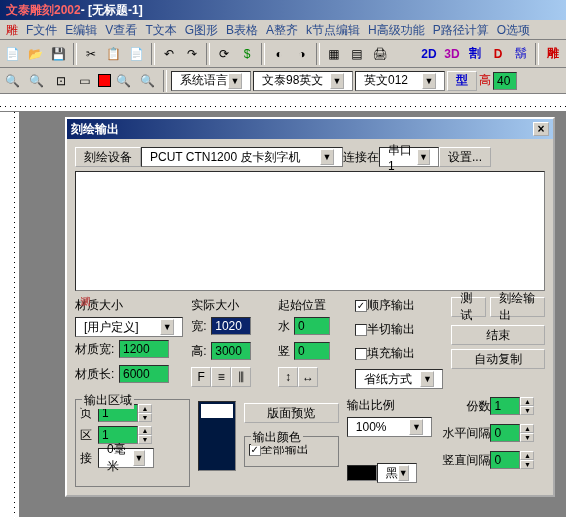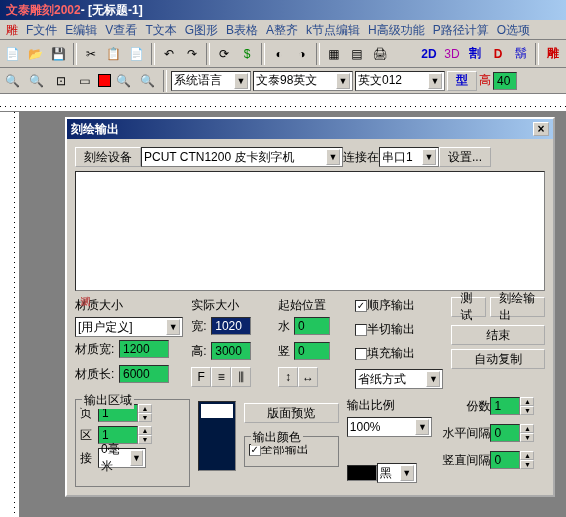--- a/index.html
+++ b/index.html
@@ -7,21 +7,21 @@
 .titlebar{background:linear-gradient(to right,#0a246a,#a6caf0);color:#fff;height:20px;padding:2px 6px;font-weight:bold;display:flex;align-items:center}
 .titlebar .red{color:#ff6666}
 .menubar{background:#d4d0c8;height:20px;display:flex;gap:8px;padding:2px 6px;border-bottom:1px solid #808080}
 .menubar span{color:#2a4b8d}
 .menubar .red{color:#c00}
 .toolbar{background:#d4d0c8;height:28px;display:flex;align-items:center;padding:2px;border-bottom:1px solid #808080;gap:1px}
 .tbtn{width:22px;height:22px;border:1px solid #d4d0c8;display:inline-flex;align-items:center;justify-content:center;cursor:pointer}
 .sep{width:4px;height:22px;border-left:1px solid #808080;border-right:1px solid #fff;margin:0 2px}
 .toolbar2{background:#d4d0c8;height:26px;display:flex;align-items:center;padding:2px;border-bottom:1px solid #808080;gap:2px}
 .colorbox{width:13px;height:13px;border:1px solid #000;display:inline-block}
-.combo{border:1px inset #808080;background:#fff;height:20px;padding:1px 2px;display:flex;align-items:center;justify-content:space-between}
+.combo{border:1px inset #808080;background:#fff;height:20px;padding:1px 8px;display:flex;align-items:center;justify-content:space-between}
 .combo .arrow{background:#d4d0c8;border:1px outset #fff;width:14px;height:16px;text-align:center;line-height:14px;font-size:9px}
 .ruler-h{background:#fff;height:18px;border-bottom:1px solid #808080;position:relative;overflow:hidden}
 .ruler-h::before{content:"";position:absolute;top:12px;left:0;right:0;height:1px;background:repeating-linear-gradient(to right,#000 0,#000 1px,transparent 1px,transparent 5px)}
 .workarea{display:flex;height:405px}
 .ruler-v{background:#fff;width:20px;border-right:1px solid #808080;position:relative;overflow:hidden}
 .ruler-v::before{content:"";position:absolute;left:14px;top:0;bottom:0;width:1px;background:repeating-linear-gradient(to bottom,#000 0,#000 1px,transparent 1px,transparent 5px)}
 .canvas{flex:1;background:#808080;position:relative}
 .dialog{position:absolute;left:45px;top:5px;width:490px;background:#d4d0c8;border:2px outset #fff}
 .dlg-title{background:linear-gradient(to right,#0a246a,#a6caf0);color:#fff;height:20px;display:flex;align-items:center;justify-content:space-between;padding:2px 4px;font-weight:bold}
 .dlg-close{background:#d4d0c8;color:#000;width:16px;height:14px;border:1px outset #fff;text-align:center;line-height:12px;font-weight:bold;cursor:pointer}
@@ -37,21 +37,21 @@
 .lbl{display:inline-block}
 .chk{width:12px;height:12px;border:1px inset #808080;background:#fff;display:inline-block;text-align:center;line-height:10px;font-size:10px}
 .spin{display:flex}
 .spin .updown{display:flex;flex-direction:column}
 .spin .updown div{width:14px;height:9px;background:#d4d0c8;border:1px outset #fff;font-size:7px;text-align:center;line-height:7px;cursor:pointer}
 .fieldset{border:1px solid #808080;padding:4px;position:relative;margin-top:6px}
 .fieldset .legend{position:absolute;top:-8px;left:6px;background:#d4d0c8;padding:0 2px}
 .iconrow span{width:20px;height:20px;border:1px outset #fff;display:inline-flex;align-items:center;justify-content:center;background:#d4d0c8;cursor:pointer}
 .swatch{width:30px;height:16px;background:#000;border:1px inset #808080;display:inline-block}
 .txt-2d{font-weight:bold;color:#00c}
-.txt-3d{font-weight:normal;color:#a0a}
+.txt-3d{font-weight:bold;color:#a0a}
 </style>
 </head>
 <body>
 
 <div class="titlebar">
   <span class="red">文泰雕刻2002</span>
   <span> - [无标题-1]</span>
 </div>
 
 <div class="menubar">
@@ -248,21 +248,21 @@
                 <div class="spin">
                   <input class="input" style="width: 40px;" value="1">
                   <div class="updown">
                     <div>▲</div>
                     <div>▼</div>
                   </div>
                 </div>
               </div>
             <div class="row">
                 <span style="width:18px">接</span>
-                <div class="combo" style="width:48px">
+                <div class="combo" style="width:56px">
                   <span>0毫米</span>
                   <span class="arrow">▼</span>
                 </div>
               </div>
           </div>
 
           <div style="width:40px;height:70px;background:#001840;border:1px inset #808080;margin-top:8px">
               <div style="background:#fff;height:14px;margin:2px"></div>
             </div>
 

